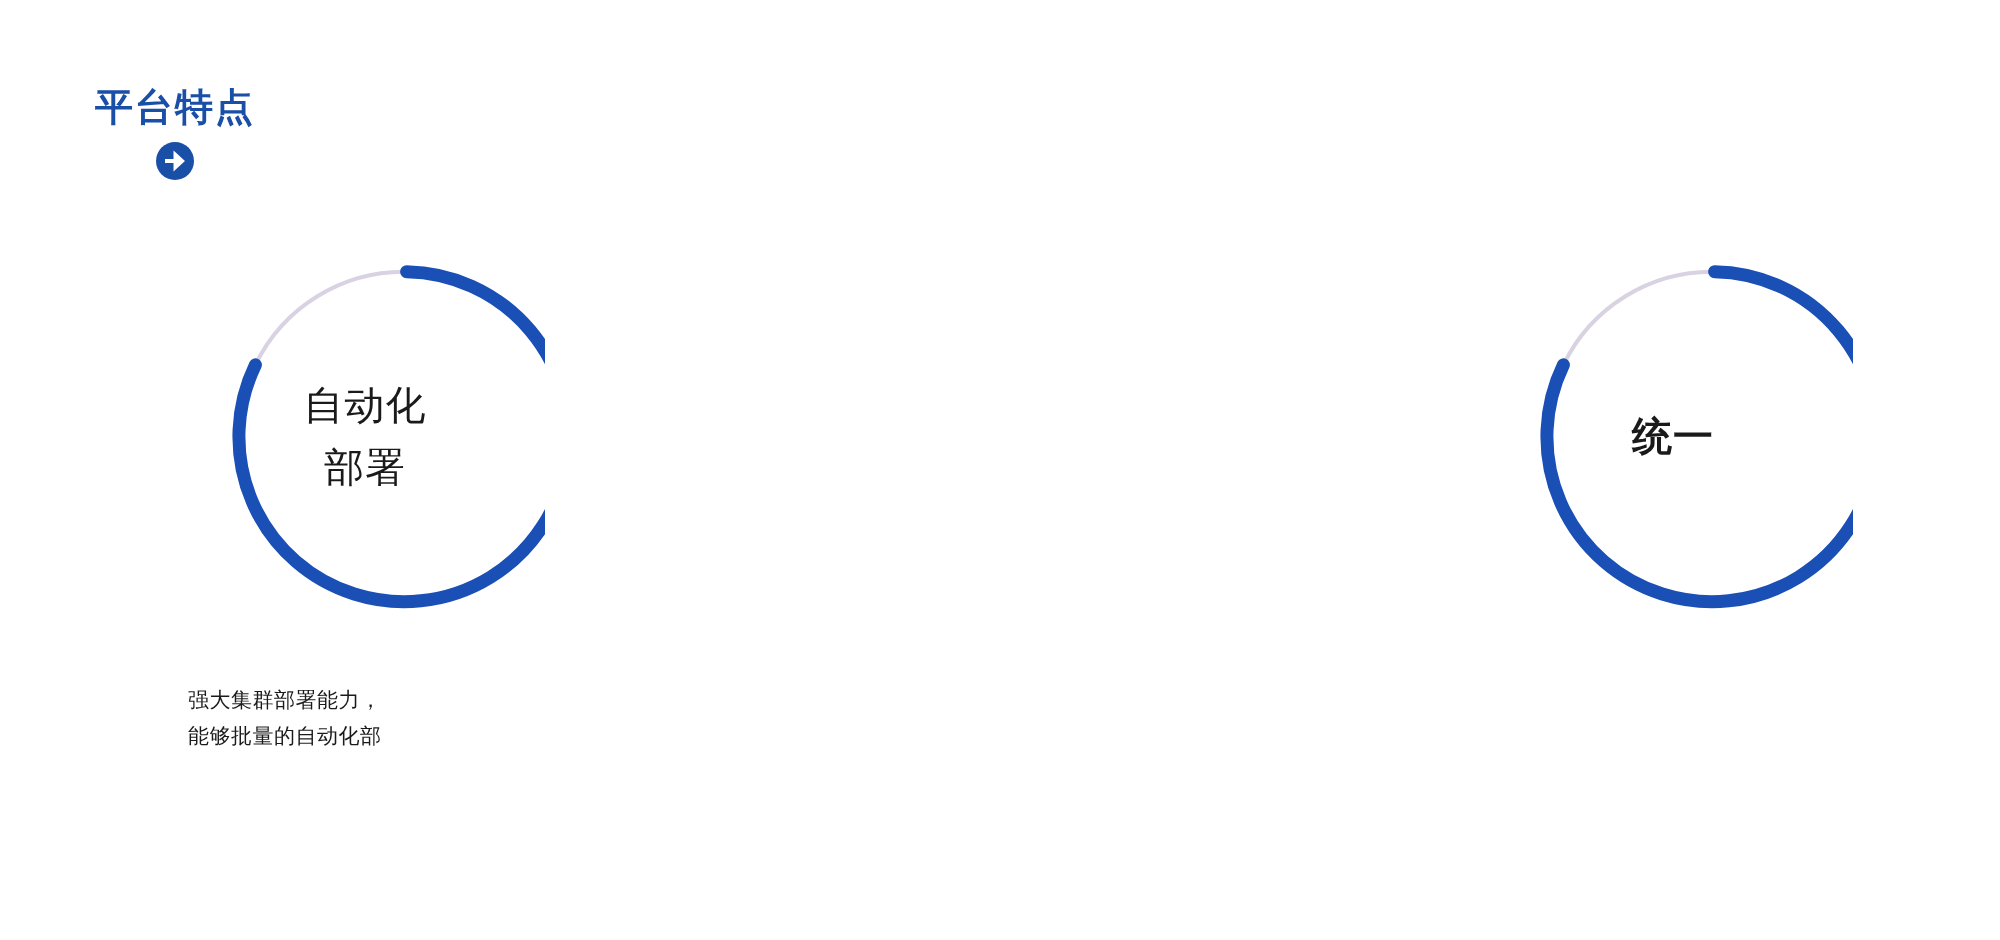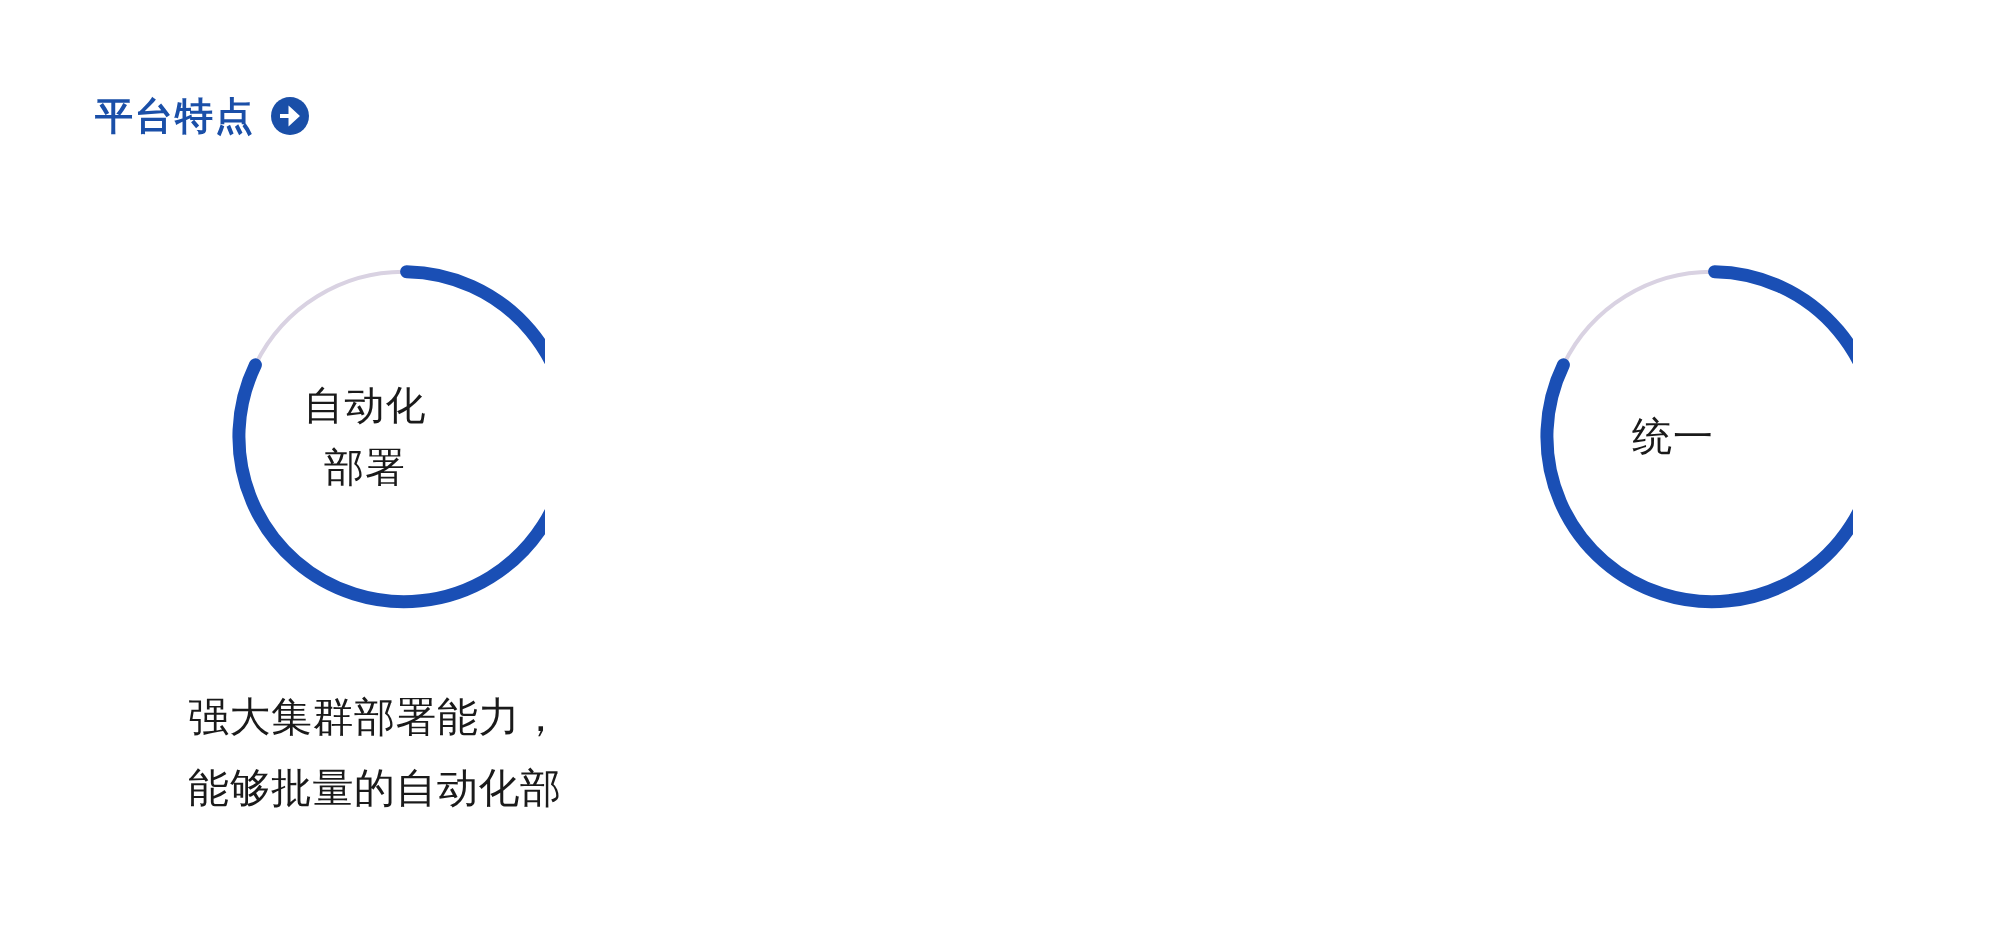--- a/index.html
+++ b/index.html
@@ -18,20 +18,21 @@
 
   
   .header {
     position: absolute;
     left: 95px;
     top: 88px;
     display: flex;
     align-items: center;
     gap: 16px;
     height: 56px;
+    flex-direction: column;
   }
   .header-title {
     font-size: 38px;
     font-weight: bold;
     color: #1a4fa8;
     letter-spacing: 2px;
     line-height: 1;
     white-space: nowrap;
   }
   .header-arrow-badge {
@@ -54,21 +55,21 @@
     width: 2000px;
     height: 940px;
   }
   .feature-col {
     position: absolute;
     top: 256px;
     width: 560px;
   }
   .feature-col.col-0 { left: 60px;   }
   .feature-col.col-1 { left: 720px;  }
-  .feature-col.col-2 { left: 1375px; }
+  .feature-col.col-2 { left: 1375px; font-weight: bold; }
 
   
   .ring-wrap {
     position: relative;
     width: 360px;
     height: 360px;
     margin: 0 auto 0 125px;
   }
   .feature-col.col-1 .ring-wrap { margin-left: 118px; }
   .feature-col.col-2 .ring-wrap { margin-left: 118px; }
@@ -95,21 +96,21 @@
     font-size: 40px;
     line-height: 1.55;
     letter-spacing: 1px;
     pointer-events: none;
   }
   .ring-label .line { display: block; white-space: nowrap; }
 
   
   .feature-desc {
     margin-top: 66px;
-    font-size: 41px;
+    font-size: 21px;
     line-height: 1.72;
     color: #1a1a1a;
     letter-spacing: 0.5px;
     width: 400px;
   }
   .feature-col.col-0 .feature-desc { margin-left: 128px; }
   .feature-col.col-1 .feature-desc { margin-left: 120px; }
   .feature-col.col-2 .feature-desc { margin-left: 120px; }
   .feature-desc .dline { display: block; white-space: nowrap; }
 </style>

